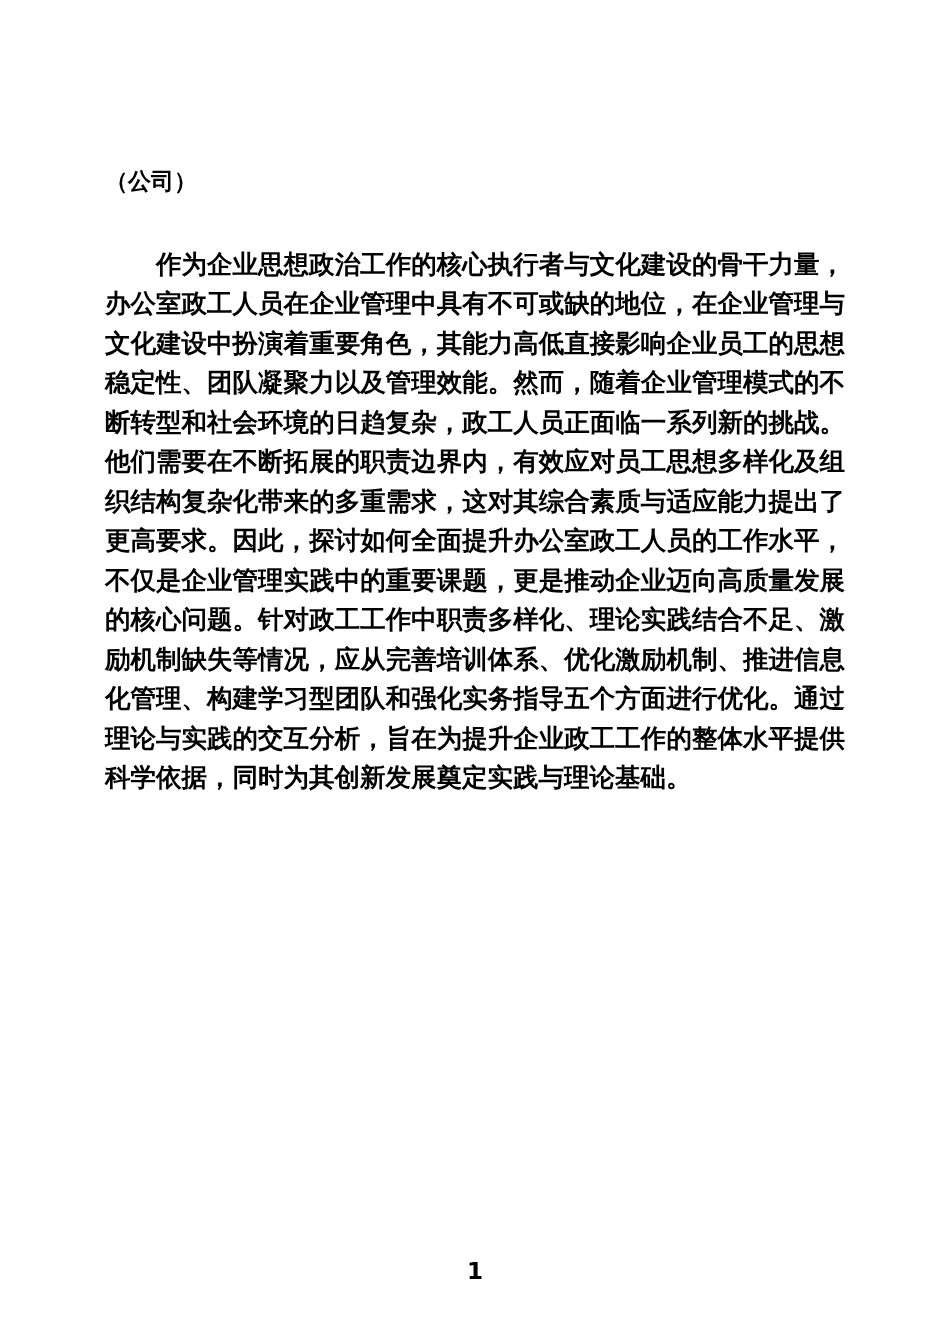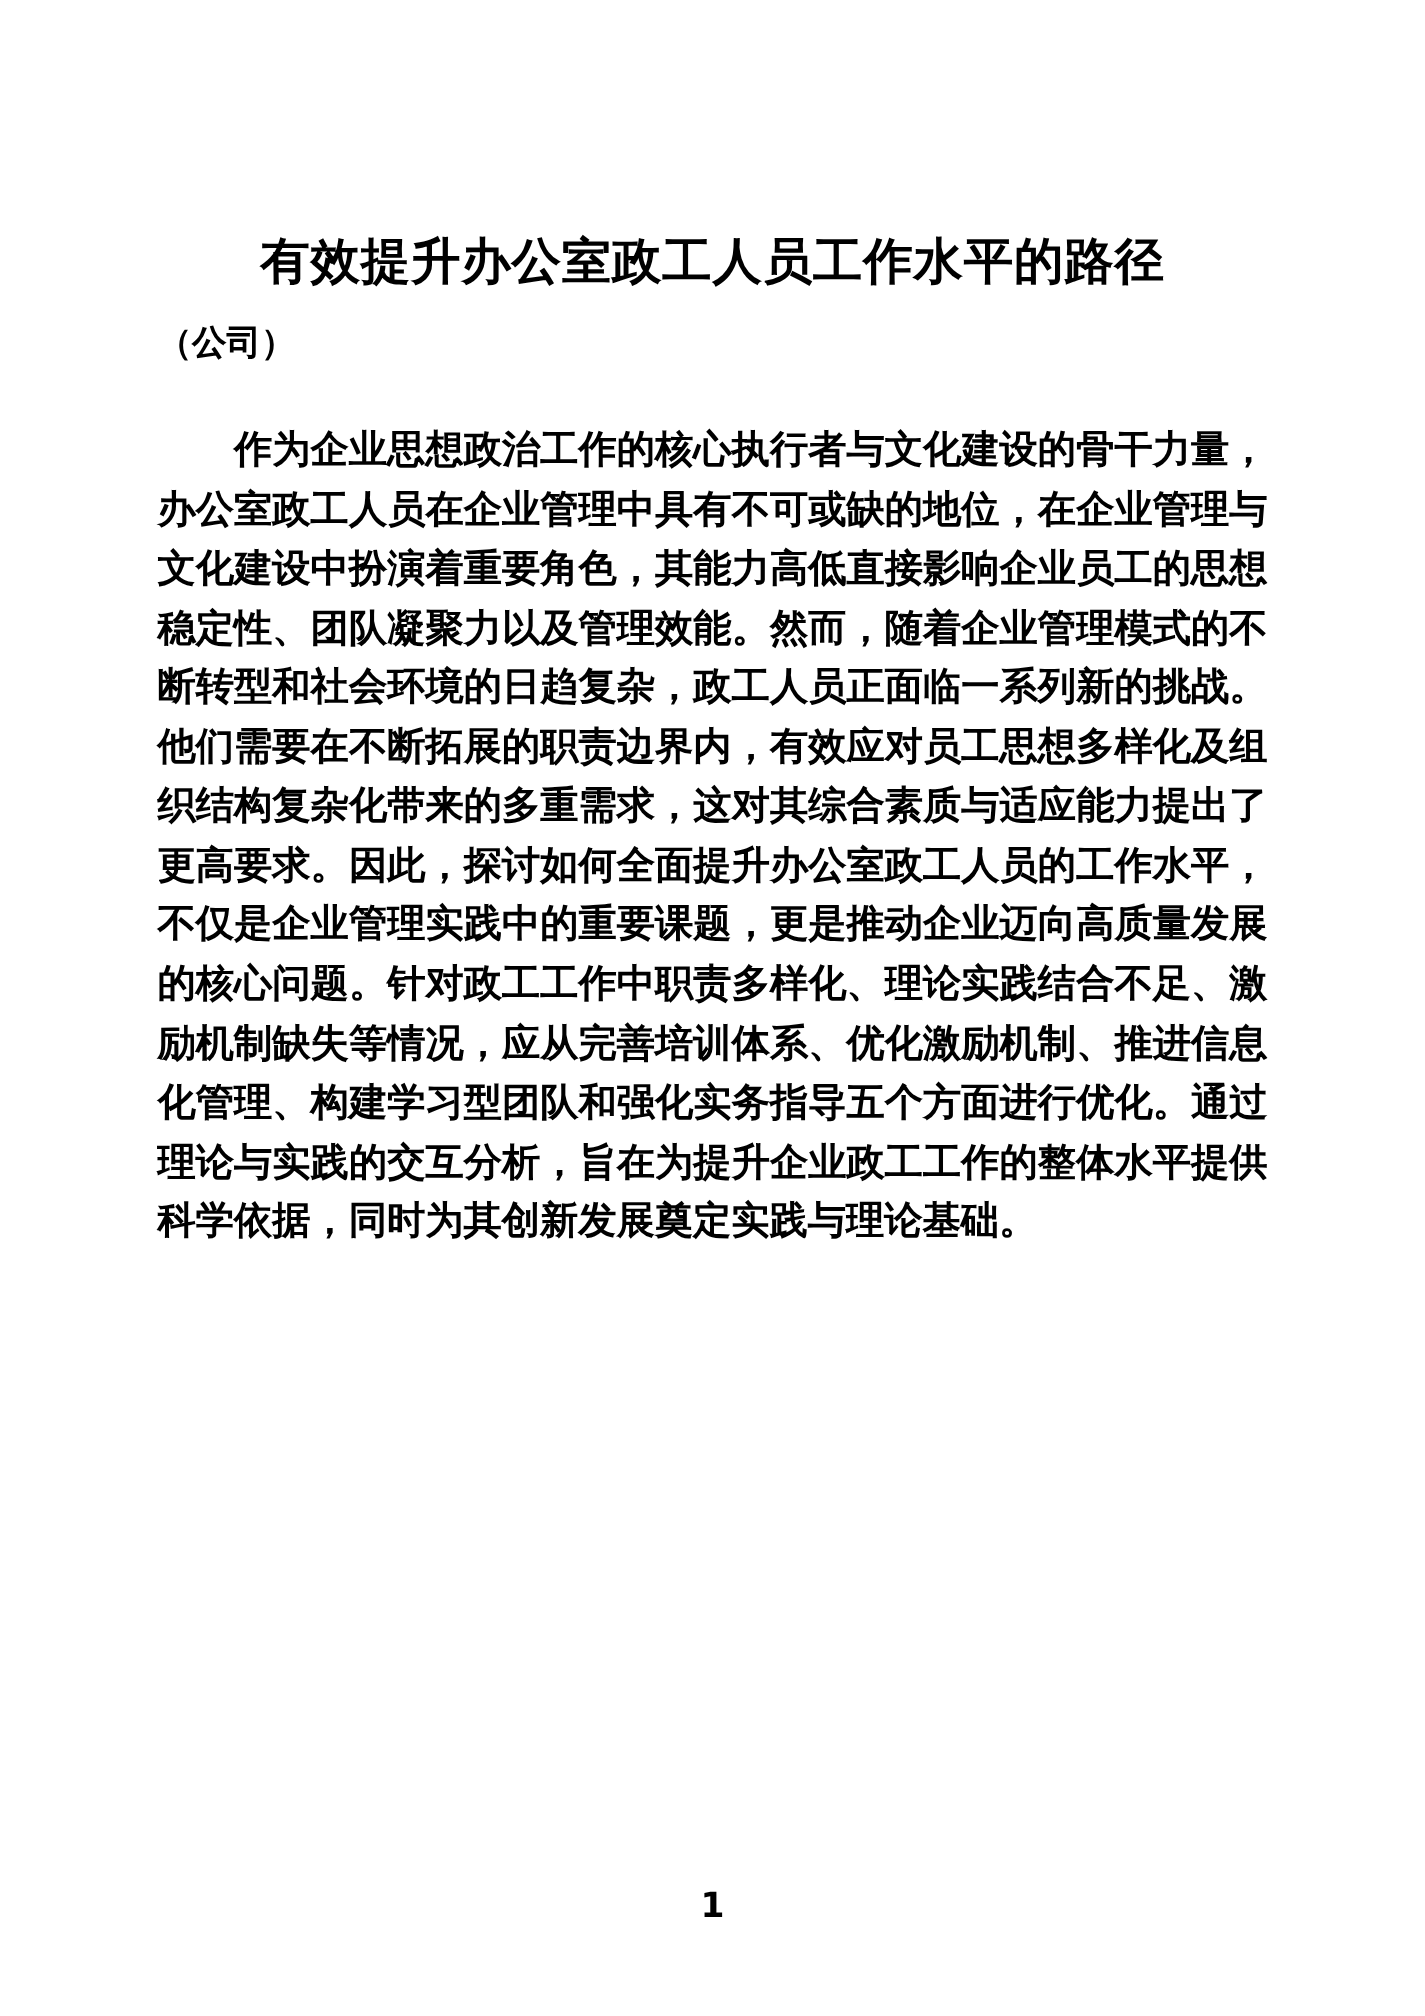--- a/index.html
+++ b/index.html
@@ -27,21 +27,21 @@
     margin: 0;
   }
   .doc-subtitle {
     font-size: 23px;
     font-weight: bold;
     text-align: left;
     line-height: 1.5;
     margin: 14px 0 0 0;
   }
   .body-block {
-    margin-top: 35px;
+    margin-top: 46px;
   }
   p.para {
     font-size: 25.5px;
     font-weight: bold;
     line-height: 1.55;
     text-align: justify;
     text-justify: inter-ideograph;
     margin: 0;
     text-indent: 2em;
     letter-spacing: 0px;
@@ -57,21 +57,20 @@
     text-align: center;
     font-size: 23px;
     font-weight: bold;
   }
 </style>
 </head>
 <body>
 
 <div class="page">
 
-  <h1 class="doc-title">有效提升办公室政工人员工作水平的路径</h1>
   <div class="doc-subtitle">（公司）</div>
 
   <div class="body-block">
     <p class="para">作为企业思想政治工作的核心执行者与文化建设的骨干力量，办公室政工人员在企业管理中具有不可或缺的地位，在企业管理与文化建设中扮演着重要角色，其能力高低直接影响企业员工的思想稳定性、团队凝聚力以及管理效能。然而，随着企业管理模式的不断转型和社会环境的日趋复杂，政工人员正面临一系列新的挑战。他们需要在不断拓展的职责边界内，有效应对员工思想多样化及组织结构复杂化带来的多重需求，这对其综合素质与适应能力提出了更高要求。因此，探讨如何全面提升办公室政工人员的工作水平，不仅是企业管理实践中的重要课题，更是推动企业迈向高质量发展的核心问题。针对政工工作中职责多样化、理论实践结合不足、激励机制缺失等情况，应从完善培训体系、优化激励机制、推进信息化管理、构建学习型团队和强化实务指导五个方面进行优化。通过理论与实践的交互分析，旨在为提升企业政工工作的整体水平提供科学依据，同时为其创新发展奠定实践与理论基础。</p>
   </div>
 
   <div class="page-number">1</div>
 
 </div>
 

